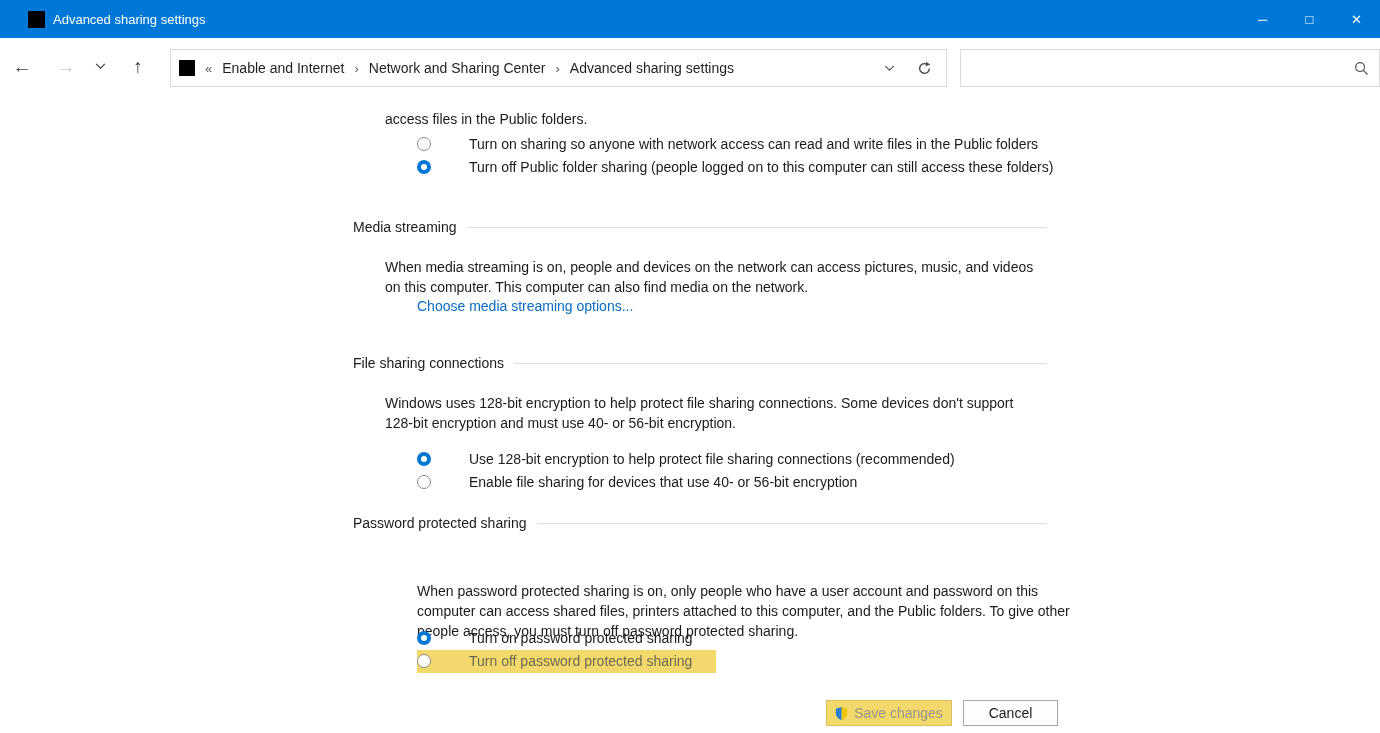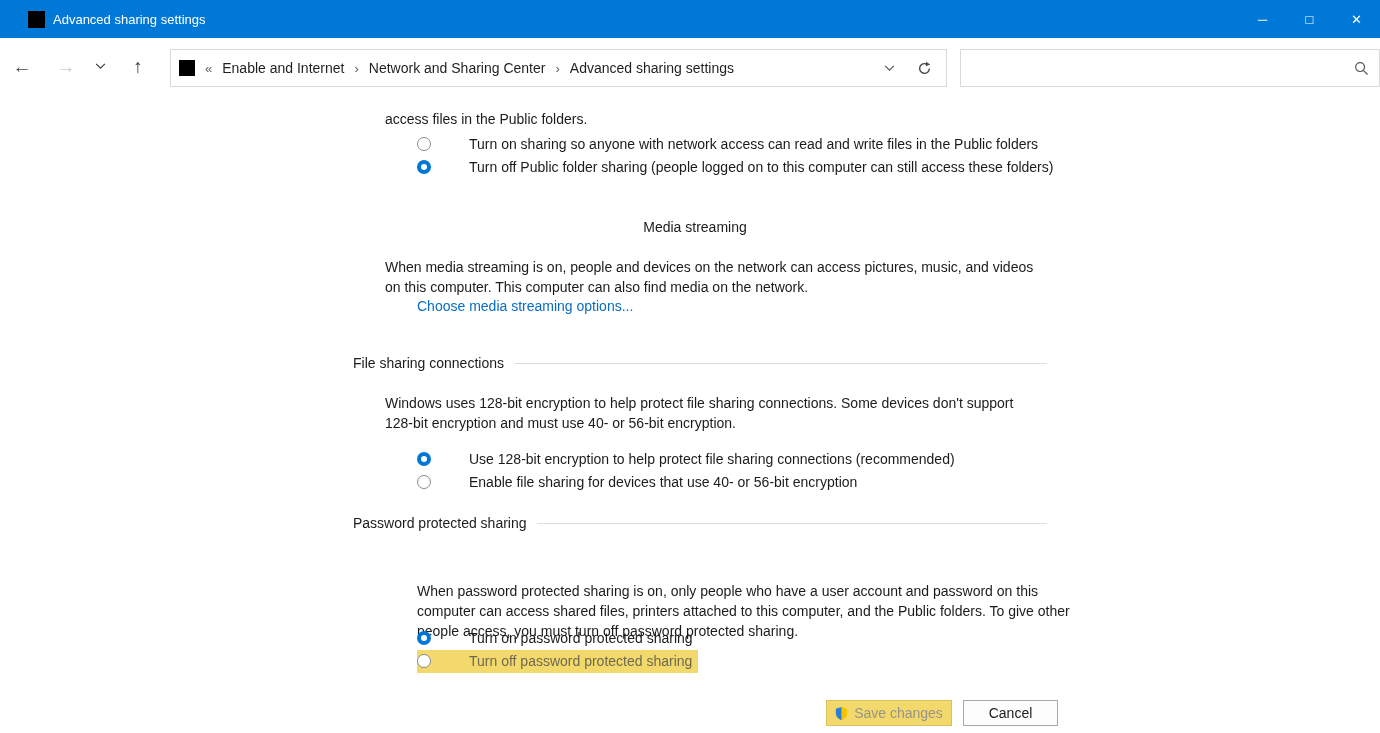--- a/index.html
+++ b/index.html
@@ -34,21 +34,21 @@
   .search-box { position:absolute; left:960px; top:11px; width:420px; height:38px; border:1px solid #d9d9d9; display:flex; align-items:center; padding:0 10px; background:#fff; }
   .search-box input { flex:1; border:none; outline:none; font-size:14px; font-family:"Liberation Sans", sans-serif; color:#1b1b1b; background:transparent; }
   .search-icon { flex:none; display:flex; align-items:center; }
 
   
   .clip-line { position:absolute; left:385px; top:111px; font-size:14px; color:#1b1b1b; }
 
   .section-head { position:absolute; left:353px; width:694px; display:flex; align-items:center; }
   .section-head .txt { font-size:14px; color:#1b1b1b; white-space:nowrap; margin-right:10px; }
   .section-head .rule { flex:1; height:1px; background:#dcdcdc; }
-  #media-head { top:219px;flex-direction:column; }
+  #media-head { top:219px; }
   #fs-head { top:355px; }
   #pp-head { top:515px; }
 
   .para { position:absolute; left:385px; width:655px; font-size:14px; line-height:20px; color:#1b1b1b; }
   #media-para { top:257px; }
   #fs-para { top:393px; }
   #pp-para { top:581px; width:665px;margin-left:32px; }
 
   .link { position:absolute; left:417px; top:298px; font-size:14px; color:#0a6cc4; cursor:pointer;text-align:right; }
 
@@ -56,21 +56,21 @@
   .radio { width:14px; height:14px; border-radius:50%; border:1px solid #8a8a8a; background:#fff; flex:none; margin-top:3px; margin-right:9px; }
   .radio.selected { border:4.5px solid #0077d4; }
   .radio-label { font-size:14px; line-height:20px; color:#1b1b1b; cursor:default; }
   #pf-opt1 { left:417px; top:134px; }
   #pf-opt2 { left:417px; top:157px; }
   #pf-opt2 .radio-label { max-width:600px; }
   #fs-opt1 { left:417px; top:449px; }
   #fs-opt2 { left:417px; top:472px; }
   #pp-opt1 { left:417px; top:628px; }
   #pp-opt2 { left:417px; top:650px; }
-  .highlight-row { background:#f3d96b; padding:1px 6px 2px 0; }
+  .highlight-row { background:#f3d96b; padding:1px 24px 2px 0; }
   .highlight-row .radio-label { color:#6e6a52; }
 
   
   .save-btn { position:absolute; left:826px; top:700px; width:126px; height:26px; display:flex; align-items:center; justify-content:center; gap:6px; background:#f3d96b; border:1px solid #d9c15e; font-size:14px; color:#98948a; cursor:pointer; }
   .cancel-btn { position:absolute; left:963px; top:700px; width:95px; height:26px; display:flex; align-items:center; justify-content:center; background:#fdfdfd; border:1px solid #a8a8a8; font-size:14px; color:#1b1b1b; cursor:pointer; }
 </style>
 </head>
 <body>
 
 <div class="screen">

